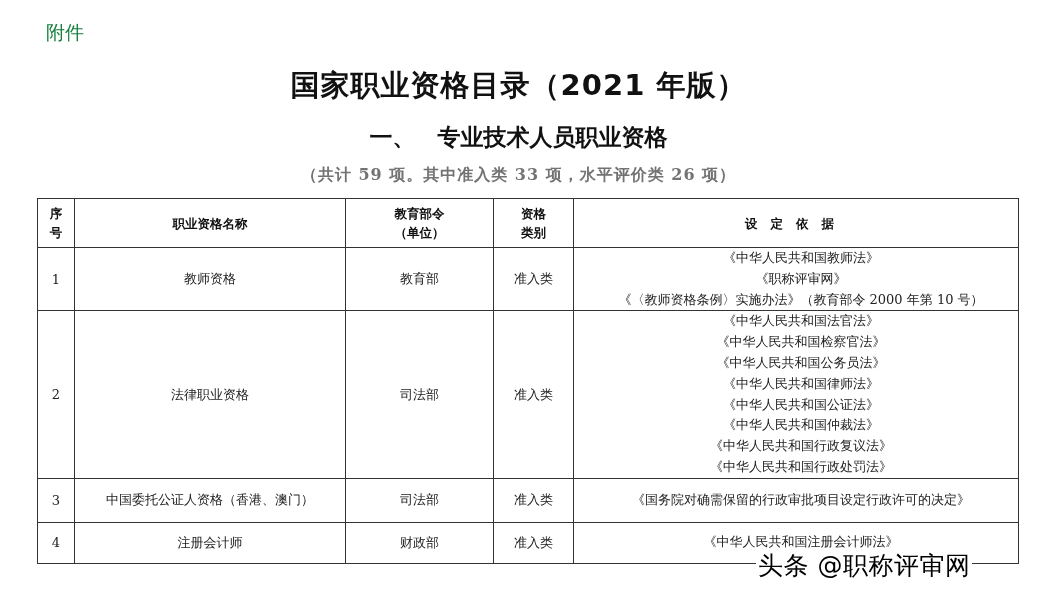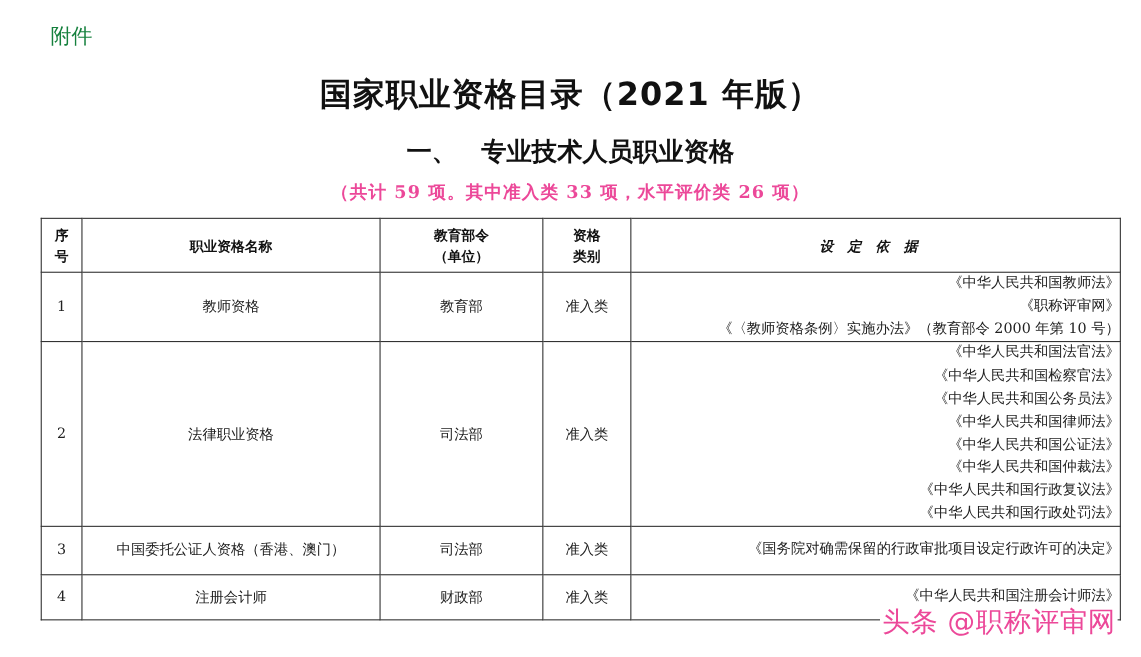--- a/index.html
+++ b/index.html
@@ -1,29 +1,29 @@
 <!DOCTYPE html>
 <html><head>
   <meta charset="utf-8">
   <style>
     html, body { margin:0; padding:0; background:#ffffff; }
     body { width:1037px; height:597px; position:relative; overflow:hidden; color:#111; font-family:"DejaVu Serif", serif; }
     .attach { position:absolute; left:46px; top:20px; font-family:"DejaVu Sans", sans-serif; font-size:19px; color:#15803d; }
     .title { position:absolute; left:0; width:1037px; top:66px; text-align:center; font-family:"DejaVu Sans", sans-serif; font-weight:bold; font-size:29px; color:#111; letter-spacing:1px; }
     .subtitle { position:absolute; left:0; width:1037px; top:122px; text-align:center; font-family:"DejaVu Sans", sans-serif; font-weight:bold; font-size:23px; color:#111; }
     .subtitle .num { margin-right:22px; }
-    .summary { position:absolute; left:0; width:1037px; top:165px; text-align:center; font-family:"DejaVu Serif", serif; font-weight:bold; font-size:16px; color:#ec4899; letter-spacing:1px; }
+    .summary { position:absolute; left:0; width:1037px; top:165px; text-align:center; font-family:"DejaVu Serif", serif; font-weight:bold; font-size:16px; color:#737373; letter-spacing:1px; }
     table.catalog { position:absolute; left:37px; top:198px; width:981px; border-collapse:collapse; table-layout:fixed; }
     table.catalog td, table.catalog th { border:1.5px solid #333; padding:0; font-size:13px; color:#222; }
     table.catalog th { font-family:"DejaVu Sans", sans-serif; font-weight:bold; font-size:12.5px; text-align:center; line-height:19px; color:#111; }
     .c-center { text-align:center; vertical-align:middle; }
-    .basis { text-align:right; padding-left:10px !important; vertical-align:middle; line-height:20.8px; }
+    .basis { text-align:center; padding-left:10px !important; vertical-align:middle; line-height:20.8px; }
     .basis div { white-space:nowrap; }
-    .hdr-spaced { letter-spacing:13px; padding-left:12px;font-style:italic; }
-    .watermark { position:absolute; left:800px; top:551px; font-family:"DejaVu Sans", sans-serif; font-size:25px; color:#ec4899; background:#fff; padding:0 2px; line-height:30px; letter-spacing:0.5px; }
+    .hdr-spaced { letter-spacing:13px; padding-left:12px; }
+    .watermark { position:absolute; left:756px; top:551px; font-family:"DejaVu Sans", sans-serif; font-size:25px; color:#000000; background:#fff; padding:0 2px; line-height:30px; letter-spacing:0.5px; }
   </style>
 </head>
 <body>
 
 <div class="attach">附件</div>
 
 <div class="title">国家职业资格目录（2021 年版）</div>
 
 <div class="subtitle">
   <span class="num">一、</span><span>专业技术人员职业资格</span>

